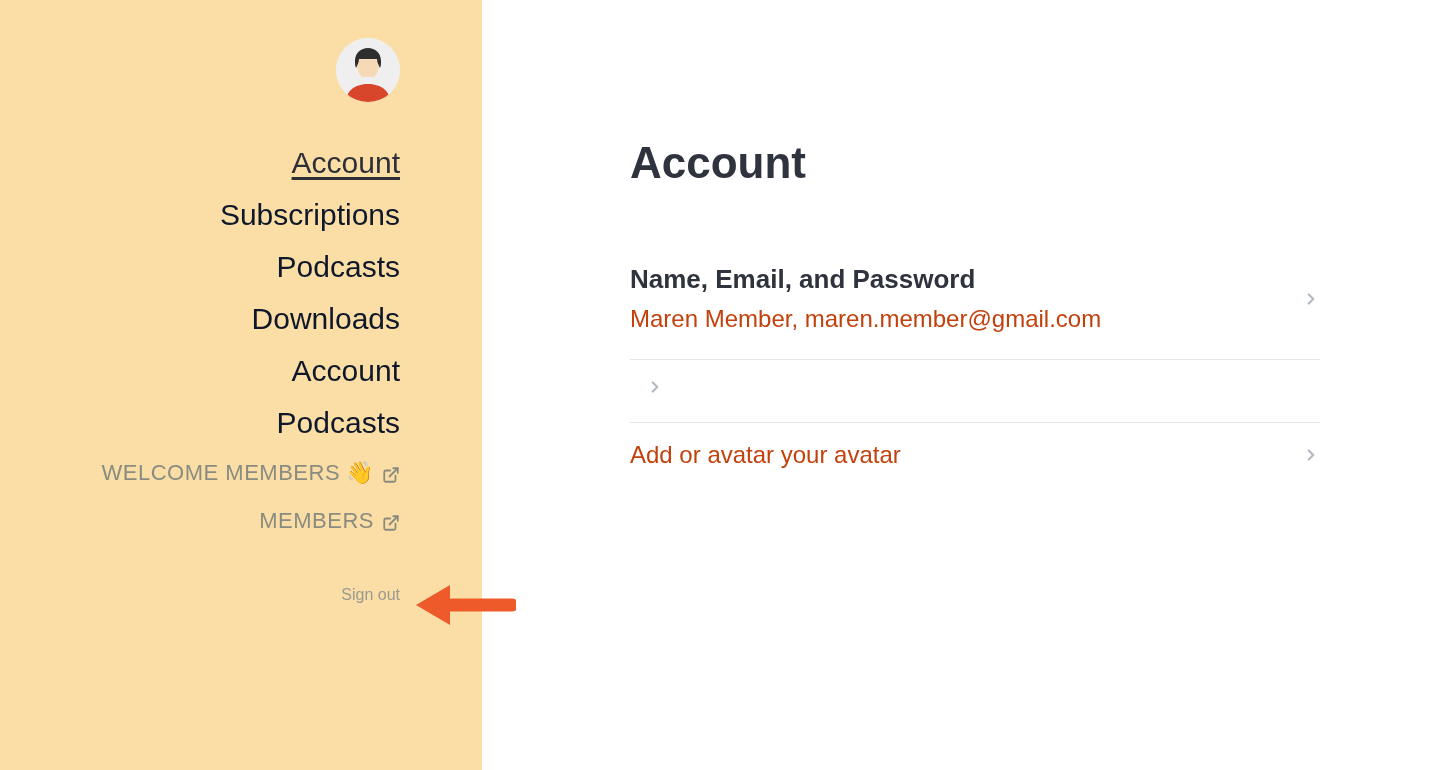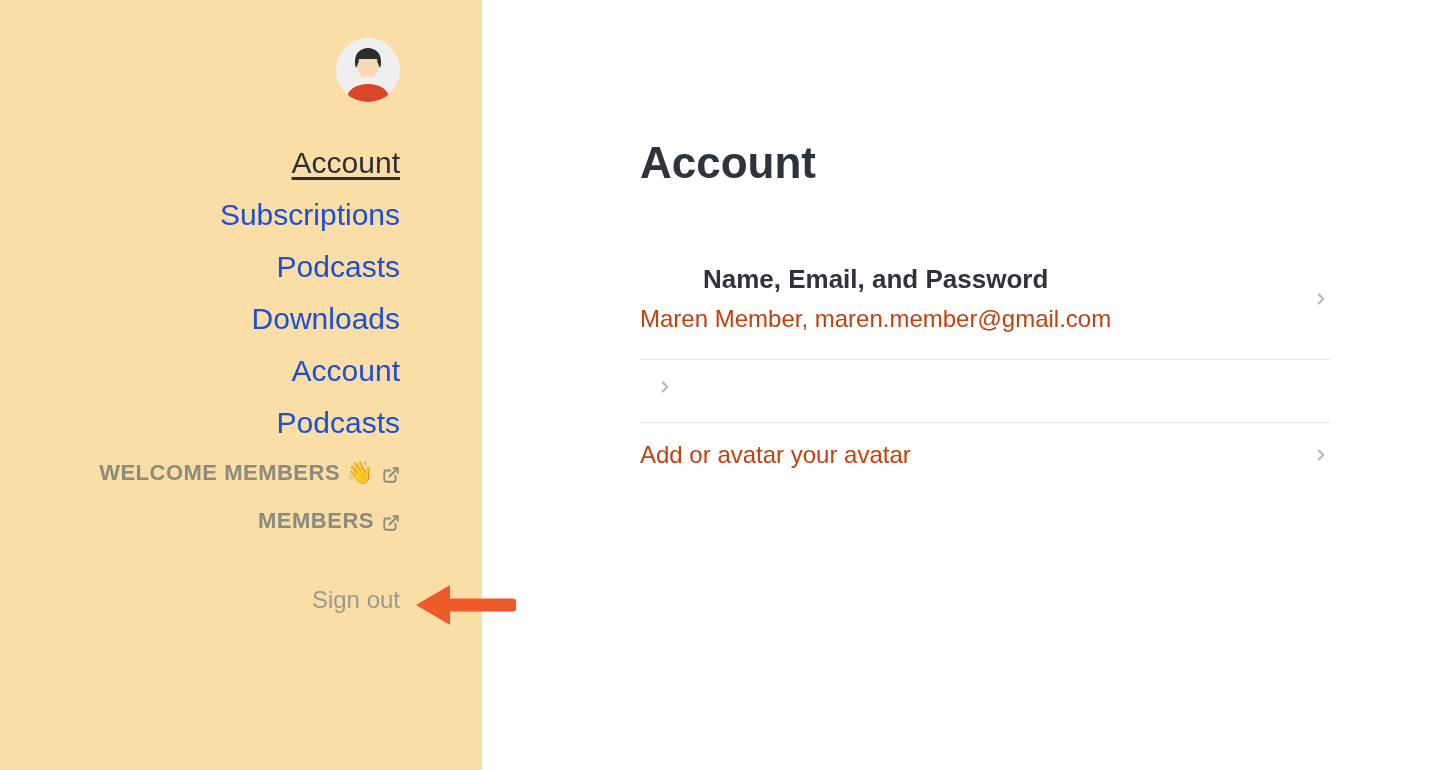--- a/index.html
+++ b/index.html
@@ -1,56 +1,56 @@
 <!DOCTYPE html>
 <html><head>
 <meta charset="utf-8">
 <style>
   * { box-sizing: border-box; margin: 0; padding: 0; }
   html, body { width: 1440px; height: 770px; font-family: -apple-system, "Helvetica Neue", Arial, sans-serif; background:#fff; }
-  .app { display:flex; height:100%;gap:10px; }
+  .app { display:flex; height:100%; }
   .sidebar {
     width: 482px;
     height: 100%;
     background: #fadea5;
     display:flex;
     flex-direction:column;
     align-items:flex-end;
     padding: 38px 82px 0 0;
   }
   .avatar {
     width:64px; height:64px; border-radius:50%;
     margin-bottom: 46px;
     background:#efefef;
     overflow:hidden;
     display:flex; align-items:flex-end; justify-content:center;
   }
   .nav { display:flex; flex-direction:column; align-items:flex-end; }
   .nav-item {
     font-size: 30px;
     line-height: 1;
-    color:#1d4ed8;
+    color:#0f172a;
     font-weight:500;
     margin-bottom: 22px;
     cursor:pointer;
   }
   .nav-item.active { text-decoration: underline; text-underline-offset:4px; color:#2c2f37;}
   .ext-item {
     font-size:22px;
-    font-weight:700;
+    font-weight:400;
     color:#8a8b81;
     letter-spacing:0.5px;
     margin-bottom:22px;
     display:flex; align-items:center;
     cursor:pointer;
   }
   .ext-item .wave { margin-left:6px; font-size:22px;}
   .ext-icon { width:18px; height:18px; margin-left:8px; }
   .signout {
-    font-size:24px;
+    font-size:16px;
     color:#9a9a92;
     margin-top:30px;
     cursor:pointer;
   }
   .arrow-annot {
     position:absolute;
     left: 416px;
     top: 575px;
     pointer-events:none;
   }
@@ -65,21 +65,21 @@
     margin-bottom:58px;
   }
   .settings-list { width: 690px; }
   .settings-row {
     display:flex; align-items:center; justify-content:space-between;
     padding: 18px 0 26px 0;
     border-bottom:1px solid #e6e6e6;
     cursor:pointer;
   }
   .settings-row:last-child { border-bottom:none; }
-  .row-text { display:flex; flex-direction:column;text-align:center; }
+  .row-text { display:flex; flex-direction:column; }
   .row-title { font-size:26px; font-weight:700; color:#2e333d; margin-bottom:10px;}
   .row-sub  { font-size:24px; color:#c2410c; }
   .chev { width:18px; height:18px; flex:0 0 auto; margin-left:16px;}
   .chev svg { width:100%; height:100%; }
 </style>
 </head>
 <body>
 
 <div class="app">
 

